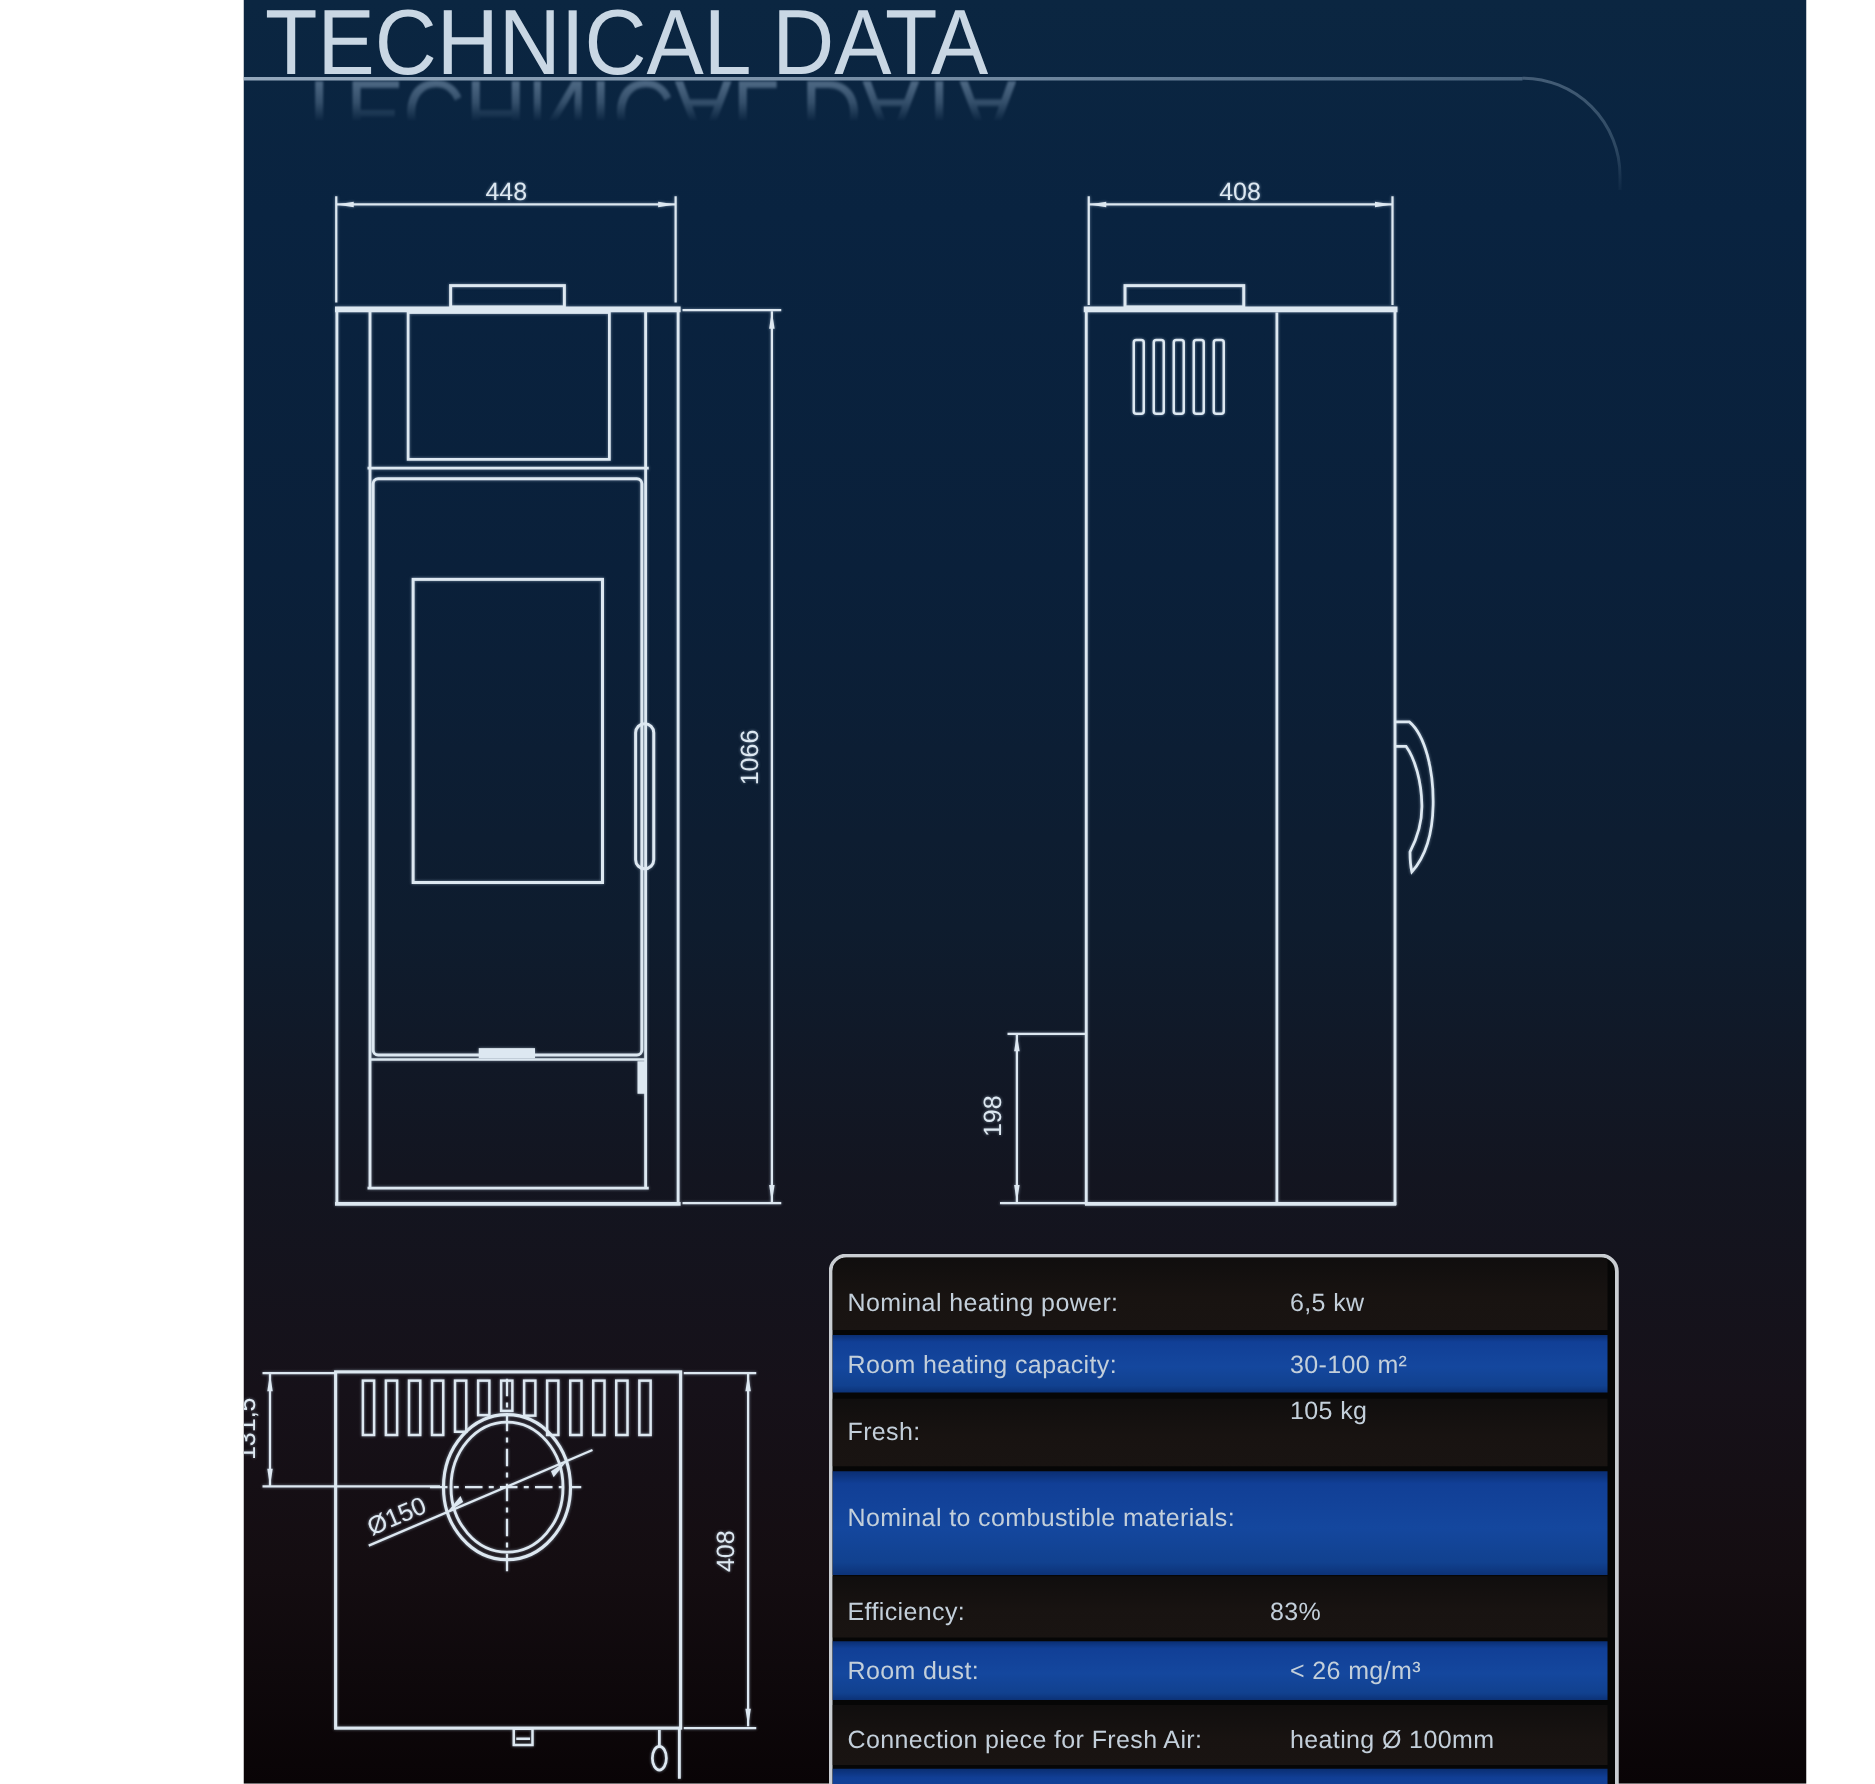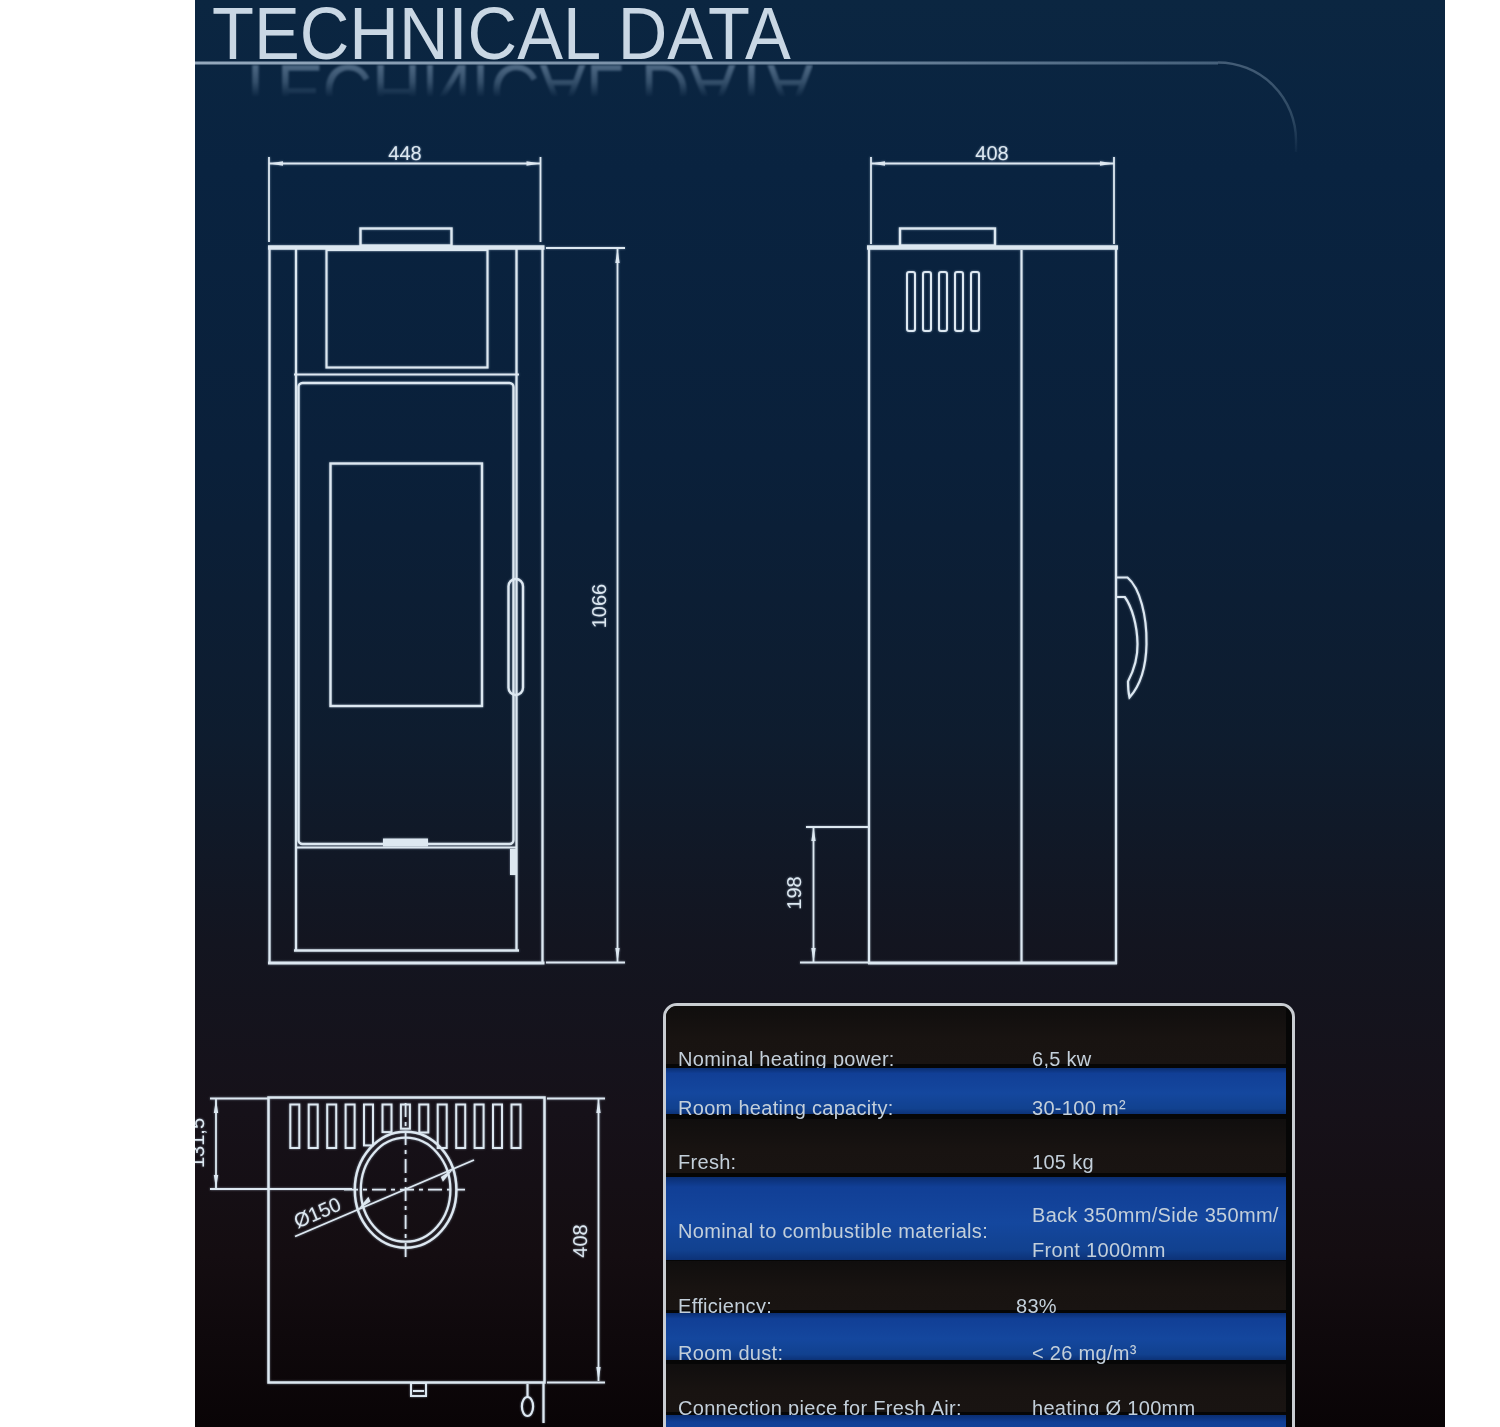--- a/index.html
+++ b/index.html
@@ -15,21 +15,21 @@
     color:#8aa5c0;white-space:nowrap;transform:scaleX(0.928) scaleY(-1);transform-origin:50% 50%;
     opacity:.55;filter:blur(1.1px);
     -webkit-mask-image:linear-gradient(0deg, rgba(0,0,0,0) 10%, rgba(0,0,0,.95) 21%, rgba(0,0,0,.6) 40%, rgba(0,0,0,0) 58%);
     mask-image:linear-gradient(0deg, rgba(0,0,0,0) 10%, rgba(0,0,0,.95) 21%, rgba(0,0,0,.6) 40%, rgba(0,0,0,0) 58%);}
   #tbl{position:absolute;left:468px;top:1003px;width:626px;height:480px;
     border:3px solid #c9cdd2;border-radius:14px;background:#060606;overflow:hidden;
     color:#c3cfda;font-size:20px;will-change:transform;}
   .stripe{position:absolute;left:0;width:620px;}
   .dark{background:linear-gradient(180deg,#100e0e 0%,#181311 55%,#191412 100%);}
   .blue{background:linear-gradient(180deg,#0a2e72 0%,#113f96 12%,#14479e 55%,#11418f 88%,#0c3277 100%);}
-  .txt{position:absolute;letter-spacing:.3px;line-height:23px;white-space:nowrap;margin-top:16px;}
+  .txt{position:absolute;letter-spacing:.3px;line-height:23px;white-space:nowrap;}
 </style>
 </head>
 <body>
 
 <div id="page">
 
   <div id="title">TECHNICAL DATA</div>
 
   <div id="titleref">TECHNICAL DATA</div>
 
@@ -248,25 +248,24 @@
     <div class="stripe dark" style="top:0px;height:57.5px"></div>
     <span class="txt" style="left:12px;top:26px">Nominal heating power:</span>
     <span class="txt" style="left:366px;top:26px">6,5 kw</span>
 
     <div class="stripe blue" style="top:61.5px;height:46.5px"></div>
     <span class="txt" style="left:12px;top:75px">Room heating capacity:</span>
     <span class="txt" style="left:366px;top:75px">30-100 m²</span>
 
     <div class="stripe dark" style="top:112.5px;height:54px"></div>
     <span class="txt" style="left:12px;top:129px">Fresh:</span>
-    <span class="txt" style="left:366px;top:129px">105 kg</span>
+    <span class="txt" style="left:366px;top:112px">105 kg</span>
 
     <div class="stripe blue" style="top:171px;height:82.5px"></div>
     <span class="txt" style="left:12px;top:198px">Nominal to combustible materials:</span>
-    <span class="txt" style="left:366px;top:176px;line-height:35px">Back 350mm/Side 350mm/<br>Front 1000mm</span>
 
     <div class="stripe dark" style="top:255px;height:49px"></div>
     <span class="txt" style="left:12px;top:272.5px">Efficiency:</span>
     <span class="txt" style="left:350px;top:272.5px">83%</span>
 
     <div class="stripe blue" style="top:307px;height:47px"></div>
     <span class="txt" style="left:12px;top:320px">Room dust:</span>
     <span class="txt" style="left:366px;top:320px">&lt; 26 mg/m³</span>
 
     <div class="stripe dark" style="top:358px;height:48px"></div>

